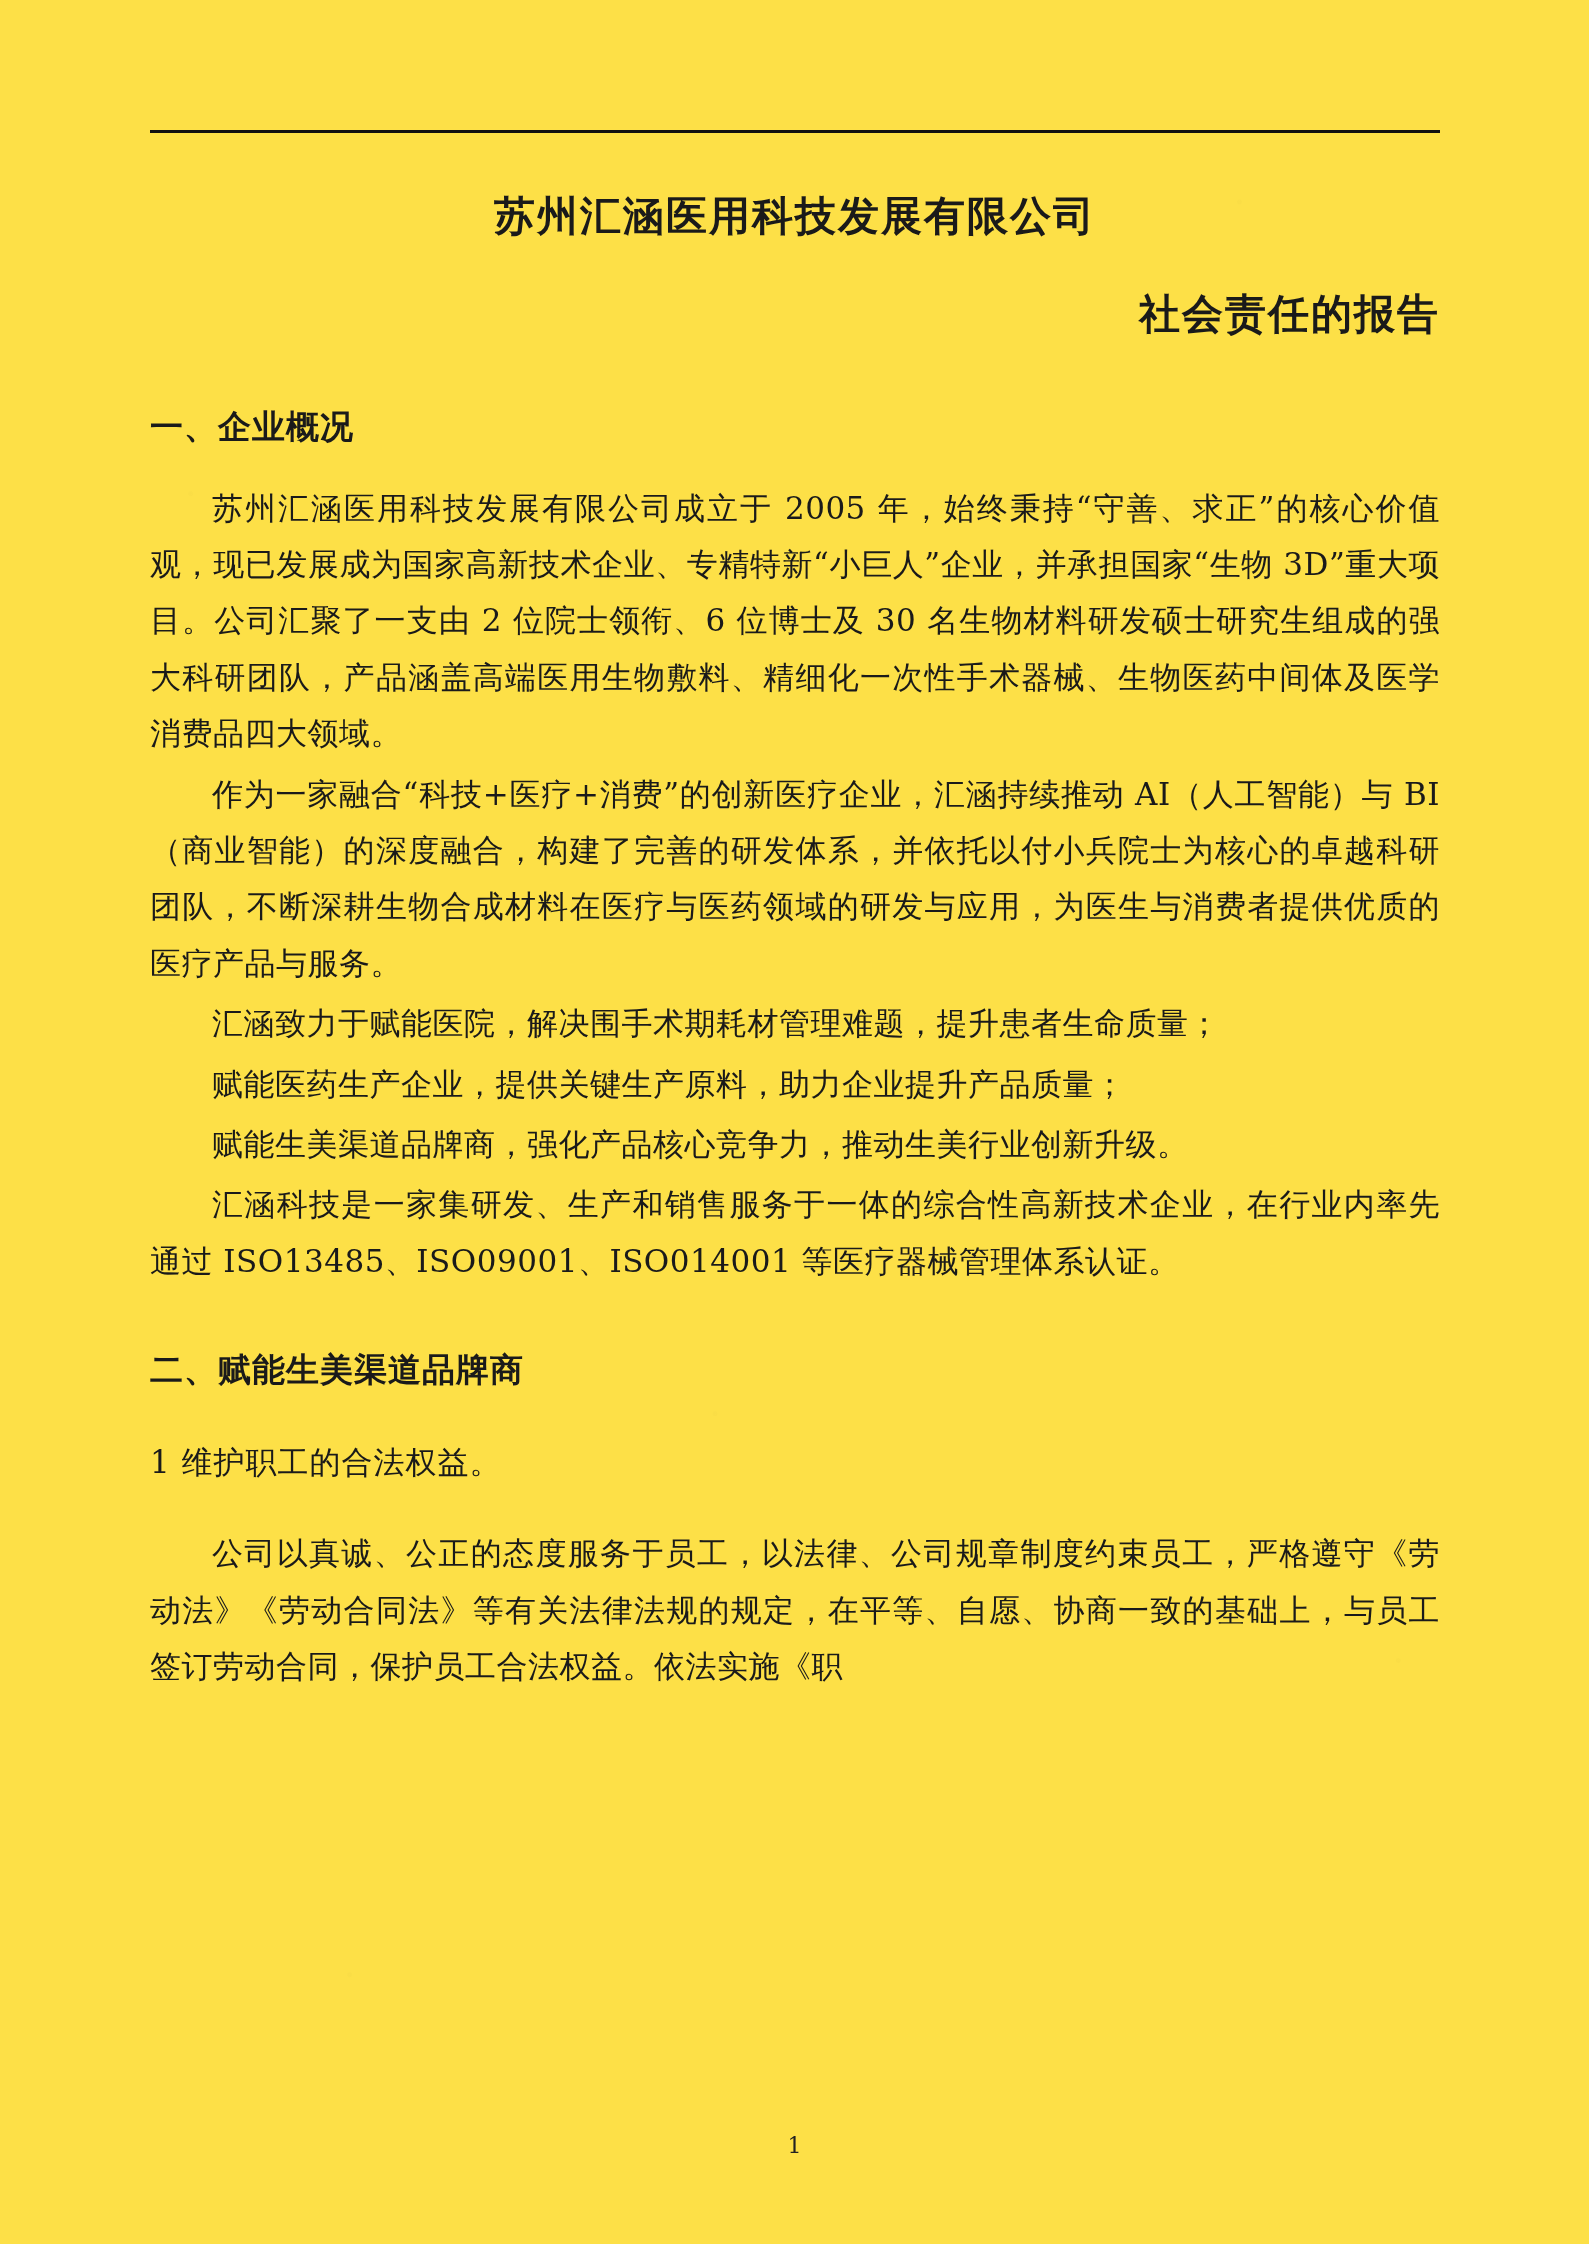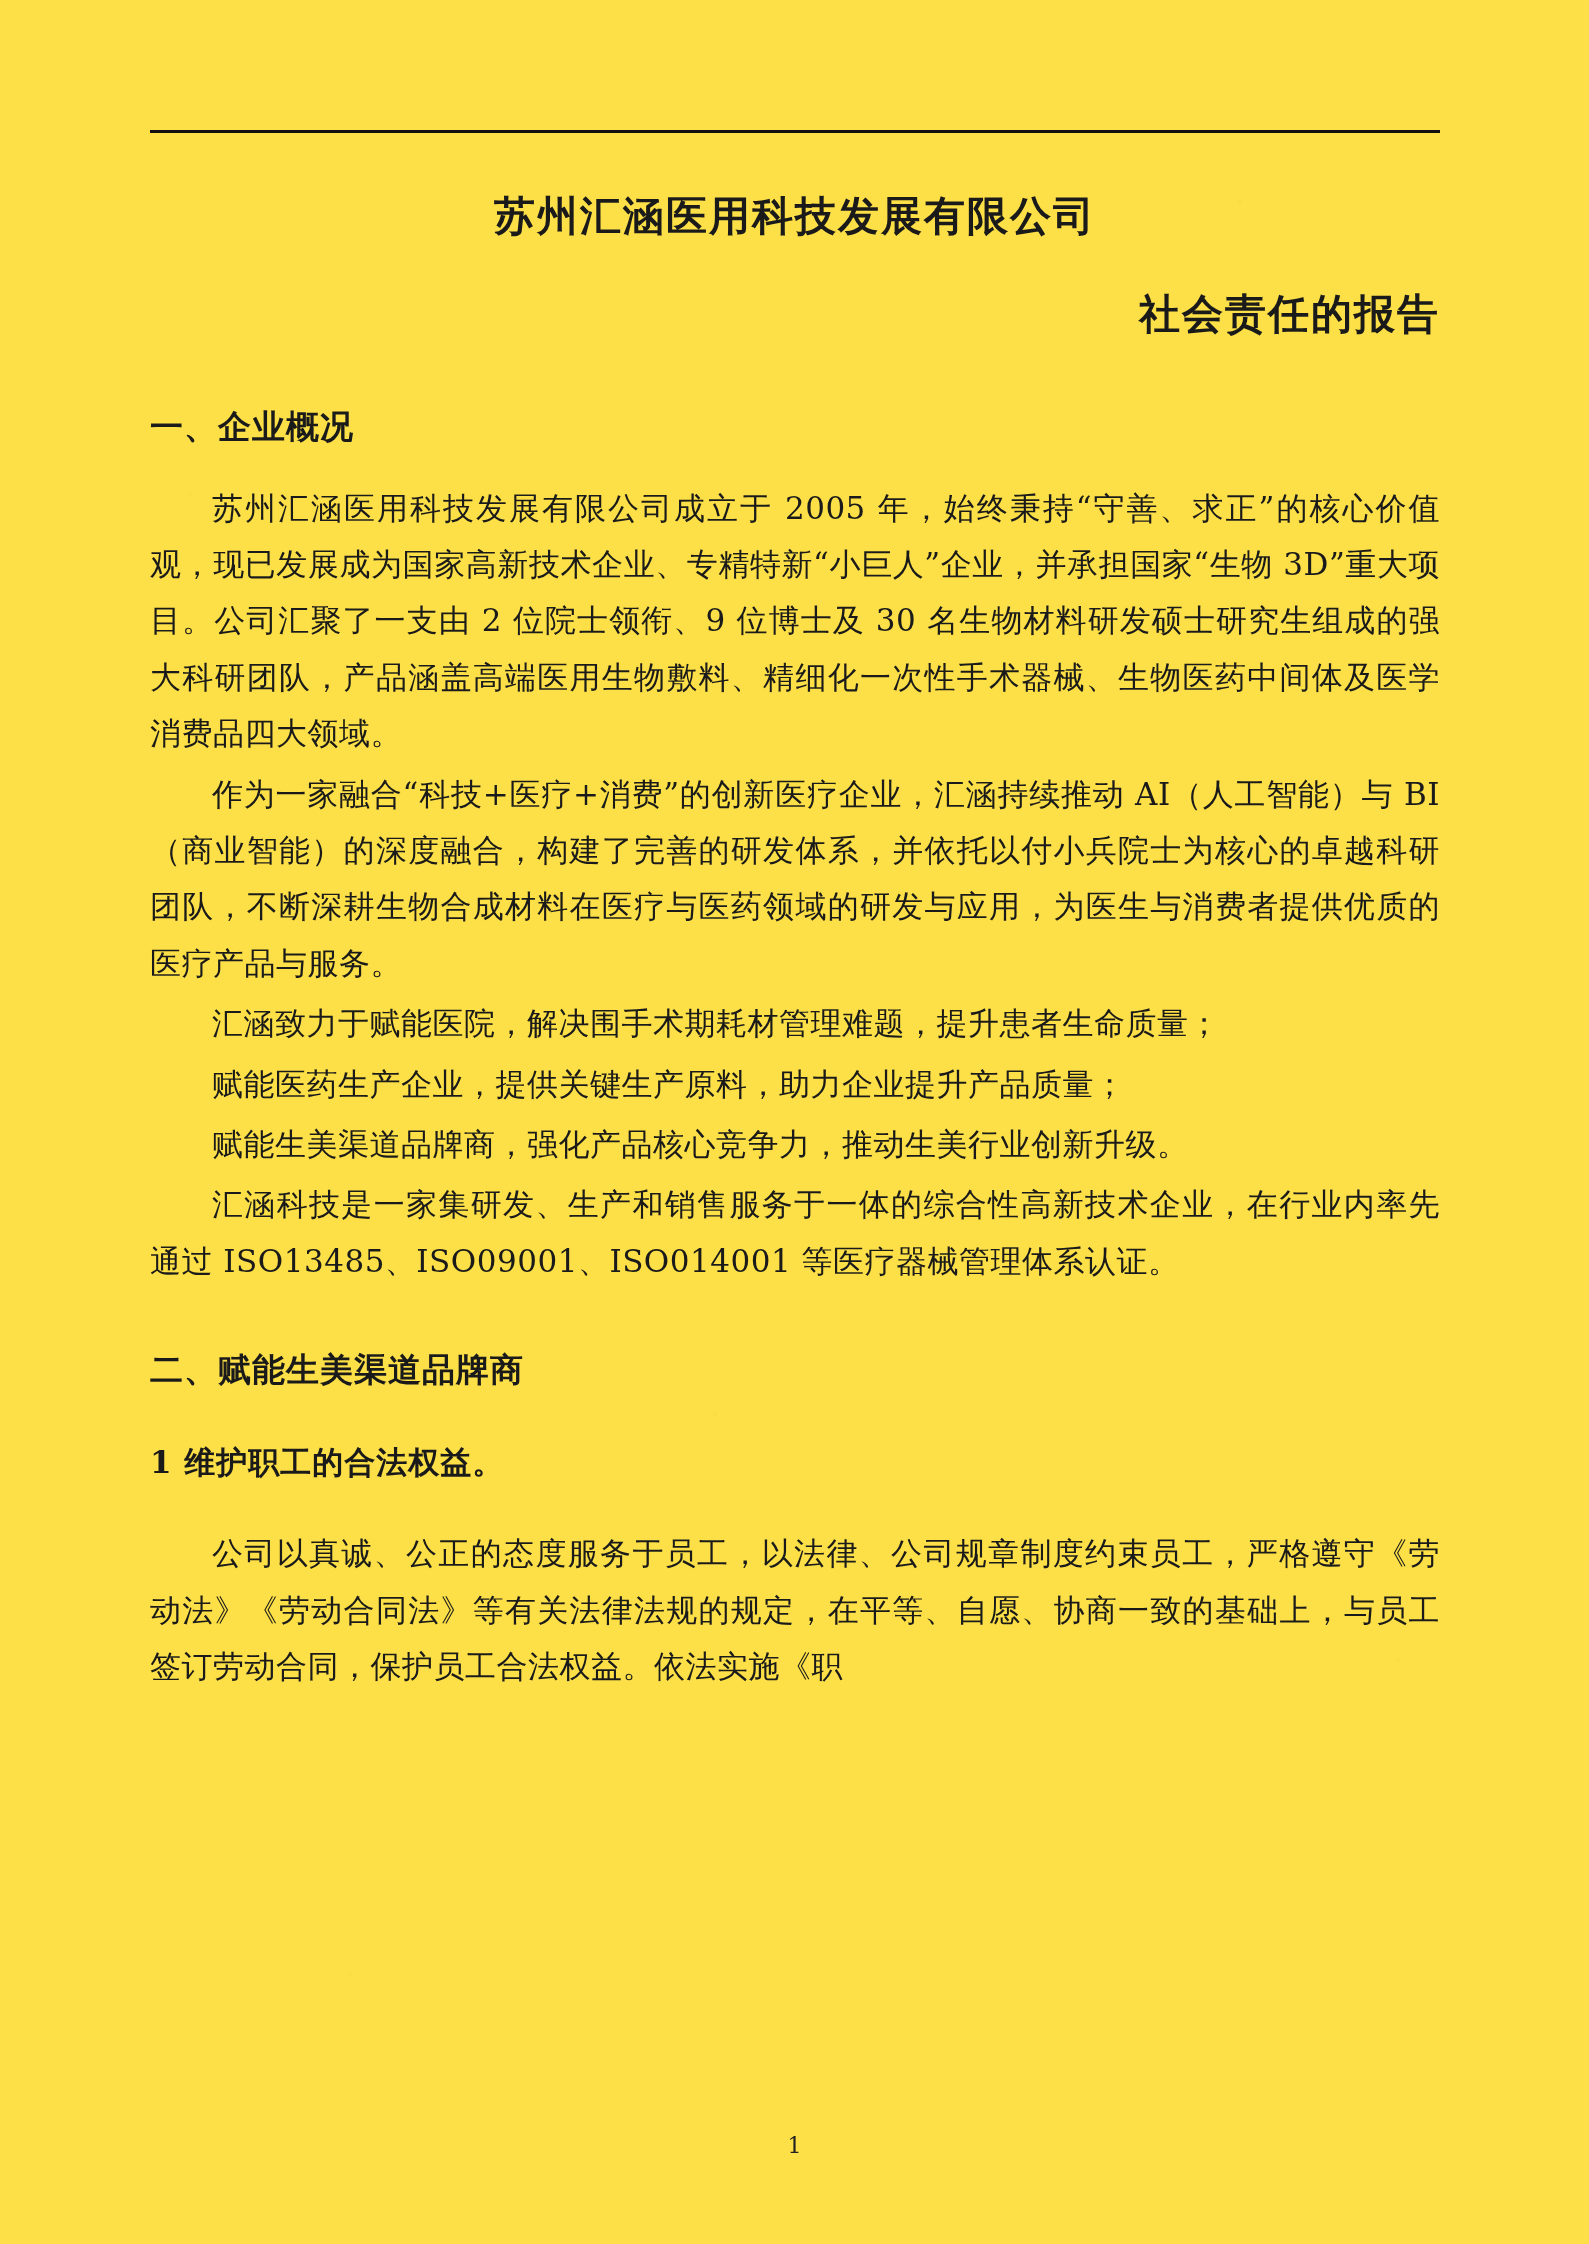--- a/index.html
+++ b/index.html
@@ -57,21 +57,21 @@
   .doc-title .line2 { display: block; text-align: right; }
 
   .h1 {
     font-weight: bold;
     font-size: 33px;
     letter-spacing: 1px;
     margin: 56px 0 28px 0;
     line-height: 1.5;
   }
   .h2 {
-    font-weight: bold;
+    font-weight: normal;
     font-size: 31px;
     letter-spacing: 1px;
     margin: 44px 0 26px 0;
     line-height: 1.5;
   }
   p.para {
     font-size: 31px;
     line-height: 1.82;
     margin: 0 0 4px 0;
     text-align: justify;
@@ -99,21 +99,21 @@
 
     <div class="top-rule"></div>
 
     <h1 class="doc-title">
       <span class="line1">苏州汇涵医用科技发展有限公司</span>
       <span class="line2">社会责任的报告</span>
     </h1>
 
     <h2 class="h1">一、企业概况</h2>
 
-    <p class="para">苏州汇涵医用科技发展有限公司成立于 2005 年，始终秉持“守善、求正”的核心价值观，现已发展成为国家高新技术企业、专精特新“小巨人”企业，并承担国家“生物 3D”重大项目。公司汇聚了一支由 2 位院士领衔、9 位博士及 30 名生物材料研发硕士研究生组成的强大科研团队，产品涵盖高端医用生物敷料、精细化一次性手术器械、生物医药中间体及医学消费品四大领域。</p>
+    <p class="para">苏州汇涵医用科技发展有限公司成立于 2005 年，始终秉持“守善、求正”的核心价值观，现已发展成为国家高新技术企业、专精特新“小巨人”企业，并承担国家“生物 3D”重大项目。公司汇聚了一支由 2 位院士领衔、6 位博士及 30 名生物材料研发硕士研究生组成的强大科研团队，产品涵盖高端医用生物敷料、精细化一次性手术器械、生物医药中间体及医学消费品四大领域。</p>
     <p class="para">作为一家融合“科技+医疗+消费”的创新医疗企业，汇涵持续推动 AI（人工智能）与 BI（商业智能）的深度融合，构建了完善的研发体系，并依托以付小兵院士为核心的卓越科研团队，不断深耕生物合成材料在医疗与医药领域的研发与应用，为医生与消费者提供优质的医疗产品与服务。</p>
     <p class="para">汇涵致力于赋能医院，解决围手术期耗材管理难题，提升患者生命质量；</p>
     <p class="para">赋能医药生产企业，提供关键生产原料，助力企业提升产品质量；</p>
     <p class="para">赋能生美渠道品牌商，强化产品核心竞争力，推动生美行业创新升级。</p>
     <p class="para">汇涵科技是一家集研发、生产和销售服务于一体的综合性高新技术企业，在行业内率先通过 ISO13485、ISO09001、ISO014001 等医疗器械管理体系认证。</p>
 
     <h2 class="h1">二、赋能生美渠道品牌商</h2>
 
     <h3 class="h2">1 维护职工的合法权益。</h3>
 

